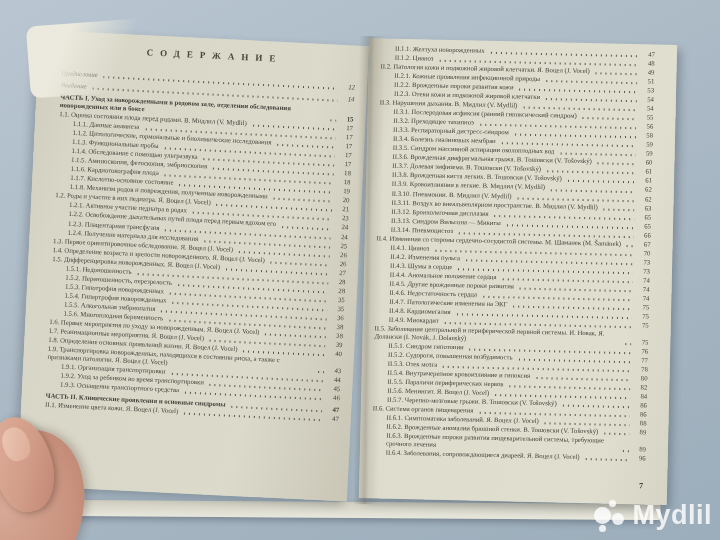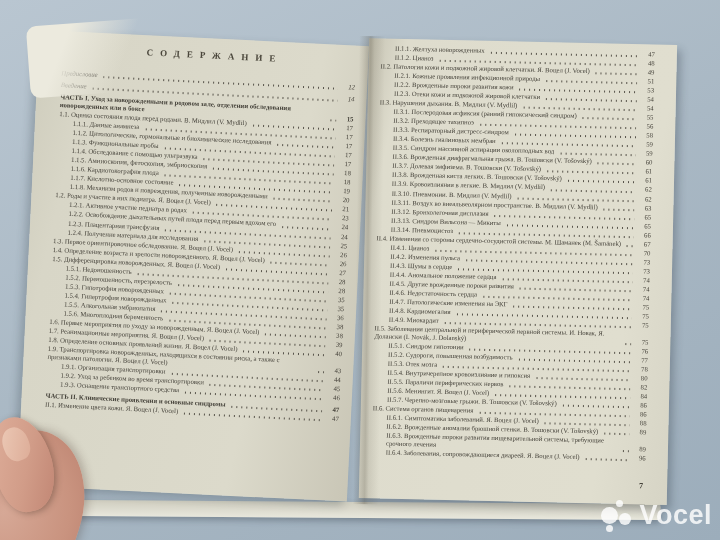--- a/index.html
+++ b/index.html
@@ -480,15 +480,15 @@
     <div class="thumb-nail"></div>
   </div>
 
   <div class="watermark">
     <span class="wm-logo">
       <i class="wm-c1"></i>
         <i class="wm-c2"></i>
         <i class="wm-c3"></i>
         <i class="wm-c4"></i>
     </span>
-    <span class="wm-text">Vocel</span>
+    <span class="wm-text">Mydlil</span>
   </div>
 </div>
 
 </body></html>

